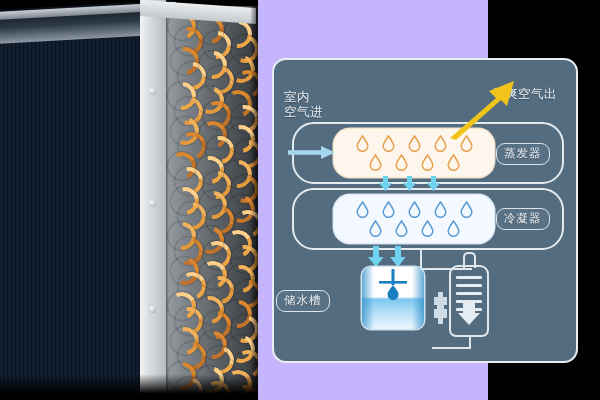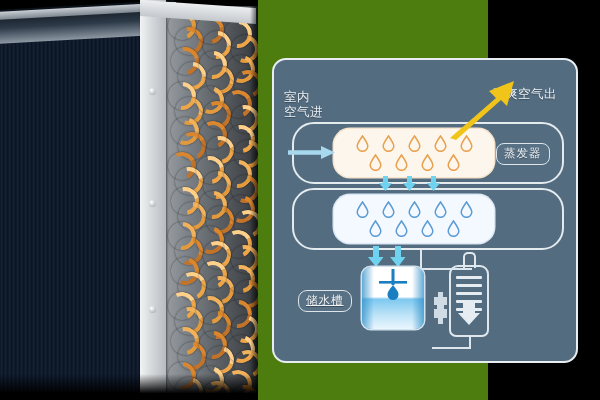--- a/index.html
+++ b/index.html
@@ -10,21 +10,21 @@
   body {
     width: 600px;
     height: 400px;
     overflow: hidden;
     font-family: "DejaVu Sans", "Liberation Sans", sans-serif;
   }
   #root {
     position: relative;
     width: 488px;
     height: 400px;
-    background: #4d7c0f;
+    background: #c4b5fd;
   }
 
   
   .photo {
     position: absolute;
     left: 0; top: 0;
     width: 258px; height: 400px;
     overflow: hidden;
     background: #000;
   }
@@ -151,23 +151,23 @@
     border: 1.6px solid #dde5ea;
     border-radius: 9px;
     color: #eef3f6;
     font-size: 11.5px;
     letter-spacing: 1px;
     padding: 2px 7px 3px 7px;
     white-space: nowrap;
     text-shadow: 0 1px 1px rgba(0,0,0,.3);
     background: rgba(255,255,255,0.04);
   }
-  .pill-evap  { left: 222px; top: 83px; border-radius: 8px; }
+  .pill-evap  { left: 222px; top: 83px; }
   .pill-cond  { left: 222px; top: 148px; }
-  .pill-tank  { left: 24px;  top: 230px; text-decoration: underline; }
+  .pill-tank  { left: 2px;  top: 230px; }
   .pill-comp  { left: 207px; top: 230px; }
 
   
   .loop {
     position: absolute;
     border: 2.2px solid #e4ebef;
     border-radius: 22px;
     box-sizing: border-box;
   }
   .loop-evap { left: 18px;  top: 62px;  width: 272px; height: 62px; }
@@ -368,20 +368,21 @@
     <div class="photo-bottom-fade"></div>
   </div>
 
   <div class="panel">
 
     <div class="lbl-in cn">室内
 空气进</div>
     <div class="lbl-out cn">干爽空气出</div>
 
     <div class="pill pill-evap cn">蒸发器</div>
+    <div class="pill pill-cond cn">冷凝器</div>
     <div class="pill pill-tank cn">储水槽</div>
 
     <div class="loop loop-evap"></div>
     <div class="loop loop-cond"></div>
 
     <div class="coilbox coilbox-evap">
       <div class="drops" id="drops-evap">
           <div class="drop" style="left: 21.5px; top: 6px;"><svg viewBox="0 0 13 17" width="13" height="17">
               <path d="M6.5 1 C3 6 1.2 8.6 1.2 11 a5.3 5.3 0 0 0 10.6 0 C11.8 8.6 10 6 6.5 1 z" fill="none" stroke="#e8a04e" stroke-width="1.5"></path>
             </svg></div>

